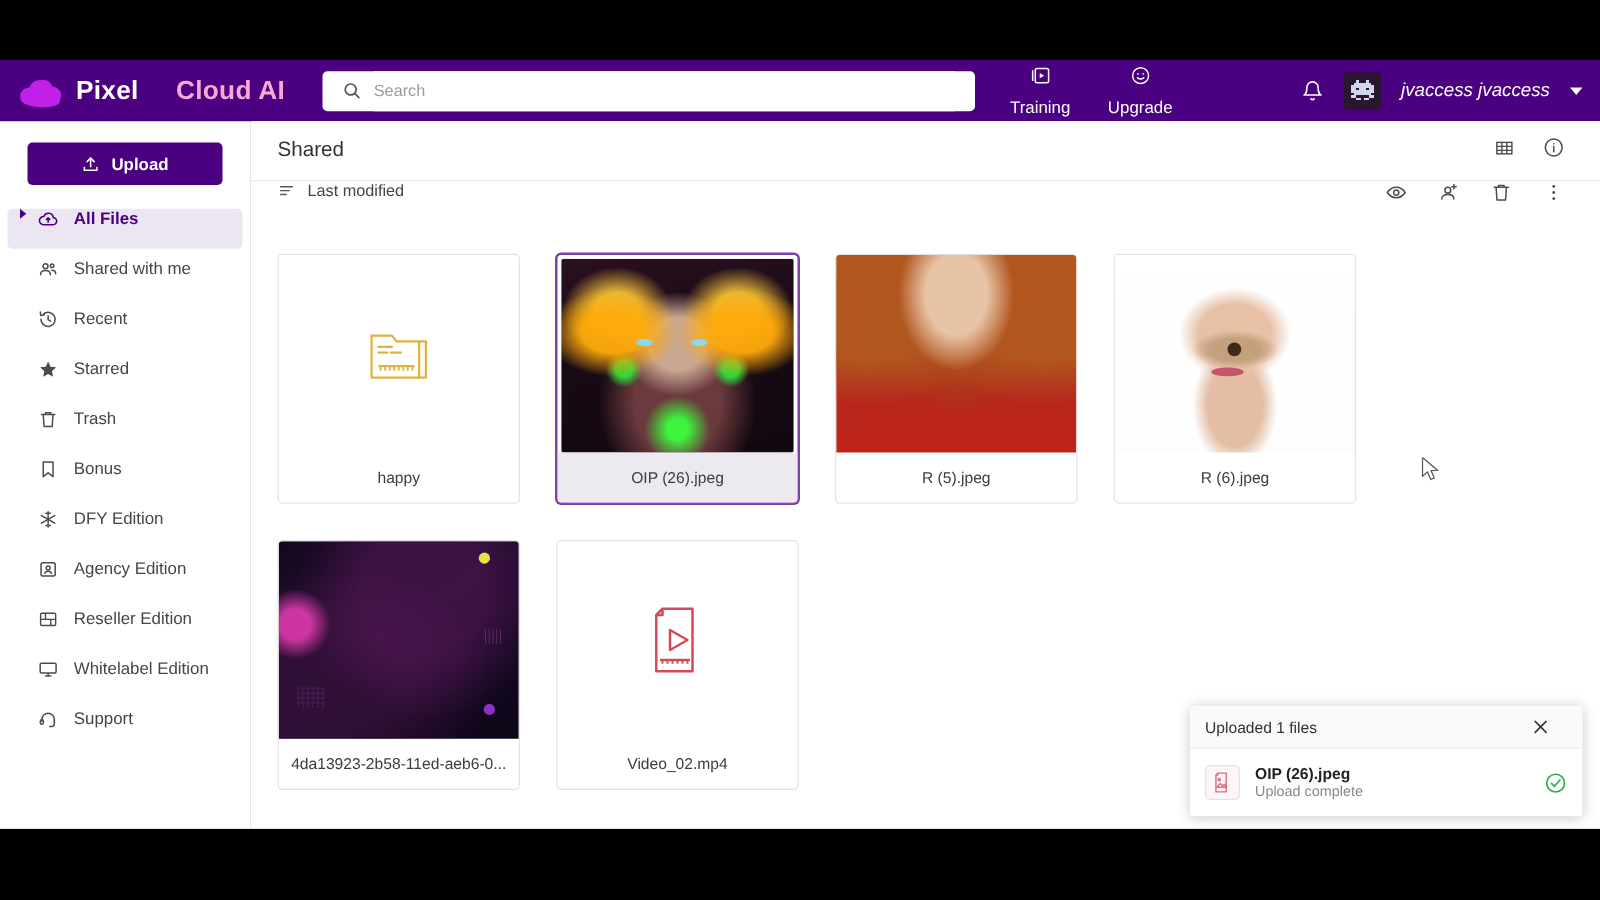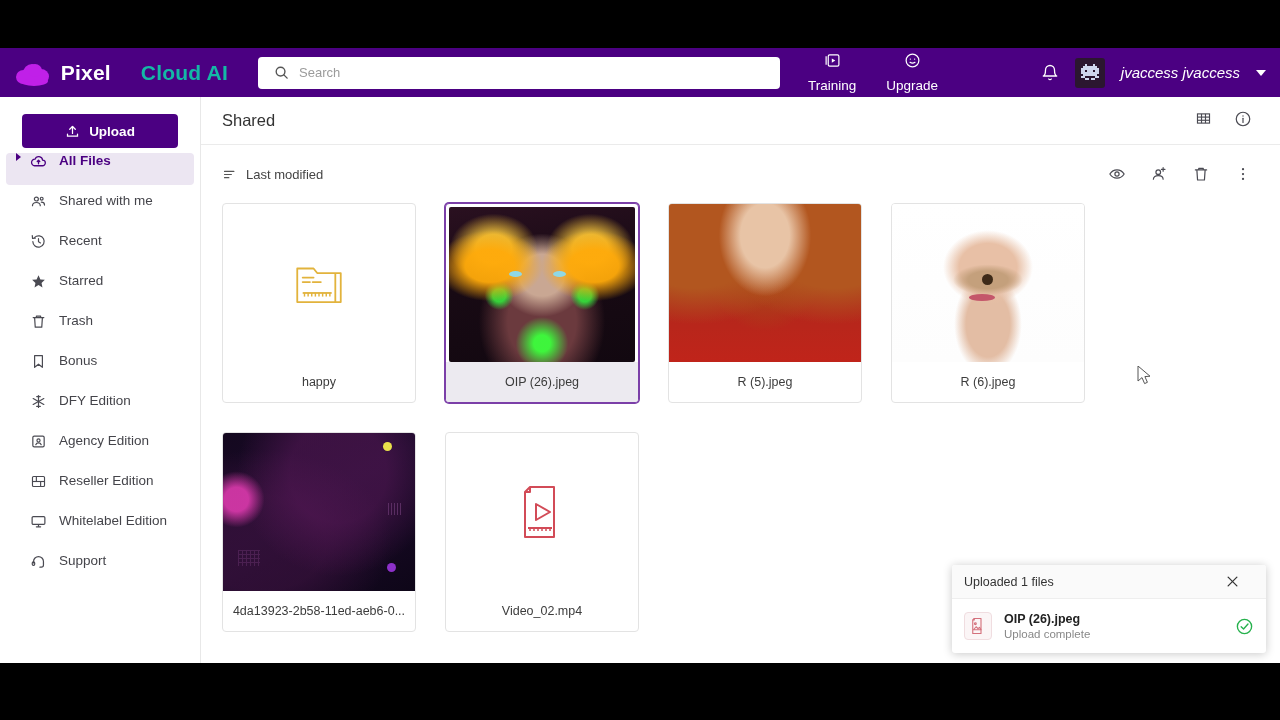--- a/index.html
+++ b/index.html
@@ -28,21 +28,21 @@
   .logo-cloud i {
     position: absolute; background: #c020e8; border-radius: 50%;
   }
   .lc1 { left: 2px;  bottom: 2px; width: 15px; height: 14px; }
   .lc2 { left: 9px;  bottom: 4px; width: 18px; height: 18px; }
   .lc3 { left: 19px; bottom: 2px; width: 16px; height: 15px; }
   .lc4 { left: 6px;  bottom: 0px;  width: 28px; height: 10px; border-radius: 6px; }
   .lc5 { left: 14px; bottom: 9px; width: 14px; height: 13px; }
   .logo-text { font-size: 21px; font-weight: bold; letter-spacing: .2px; white-space: nowrap; }
   .logo-text .w { color: #ffffff; }
-  .logo-text .m { color: #14b8a6; margin-left: 30px; }
+  .logo-text .m { color: #f9a8d4; margin-left: 30px; }
 
   .searchwrap {
     width: 522px; height: 32px; background: #fff; border-radius: 4px;
     display: flex; align-items: center; padding: 0 16px; gap: 10px;
     margin-left: 30px; flex: none;
   }
   .searchwrap input {
     border: none; outline: none; flex: 1; height: 100%;
     font-size: 13px; color: #333; font-family: "Liberation Sans", sans-serif;
   }
@@ -63,21 +63,21 @@
   .caret { width: 0; height: 0; border-left: 5px solid transparent; border-right: 5px solid transparent; border-top: 6px solid #fff; }
 
   
   .body { display: flex; height: 566px; }
   .sidebar {
     width: 201px; flex: none; background: #fff;
     border-right: 1px solid #e8e8e8; padding-top: 17px;
   }
   .upload-btn {
     display: flex; align-items: center; justify-content: center; gap: 9px;
-    width: 156px; height: 34px; margin: 0 auto 5px auto;
+    width: 156px; height: 34px; margin: 0 auto 19px auto;
     background: #4b0082; color: #fff; border: none; border-radius: 4px;
     font-size: 13.5px; font-weight: bold; cursor: pointer;
     font-family: "Liberation Sans", sans-serif;
   }
   .nav-item {
     display: flex; align-items: flex-start; gap: 12px;
     height: 32px; margin: 0 6px; padding-left: 24px; border-radius: 4px;
     color: #44444a; font-size: 13.5px; cursor: pointer; position: relative;
     margin-bottom: 8px;
   }
@@ -91,21 +91,21 @@
 
   
   .main { flex: 1; display: flex; flex-direction: column; background: #fff; position: relative; }
   .main-head {
     height: 48px; border-bottom: 1px solid #ebebeb;
     display: flex; align-items: center; padding: 0 28px 0 21px;
   }
   .main-title { font-size: 16.5px; color: #333; }
   .head-icons { margin-left: auto; display: flex; align-items: center; gap: 22px; }
 
-  .toolbar { height: 58px; display: flex; align-items: center; padding: 0 28px 0 21px; }
+  .toolbar { height: 58px; display: flex; align-items: flex-start; padding: 0 28px 0 21px; }
   .sortwrap { display: flex; align-items: center; gap: 9px; color: #444; font-size: 13px; cursor: pointer; }
   .tool-icons { margin-left: auto; display: flex; align-items: center; gap: 24px; }
   .tool-icons .ti { cursor: pointer; display: flex; }
 
   .grid { display: flex; flex-wrap: wrap; gap: 29px; padding: 0 21px; align-content: flex-start; }
   .card {
     width: 194px; height: 200px; background: #fff;
     border: 1px solid #e3e3e3; border-radius: 4px;
     display: flex; flex-direction: column; overflow: hidden; cursor: pointer;
   }

